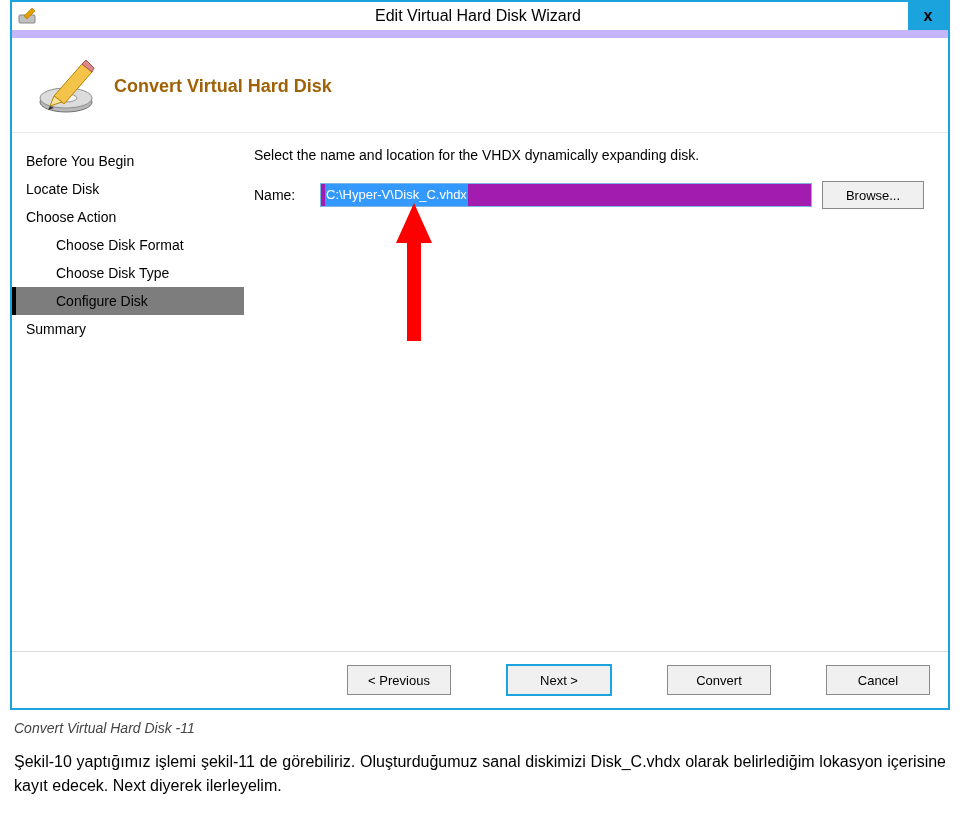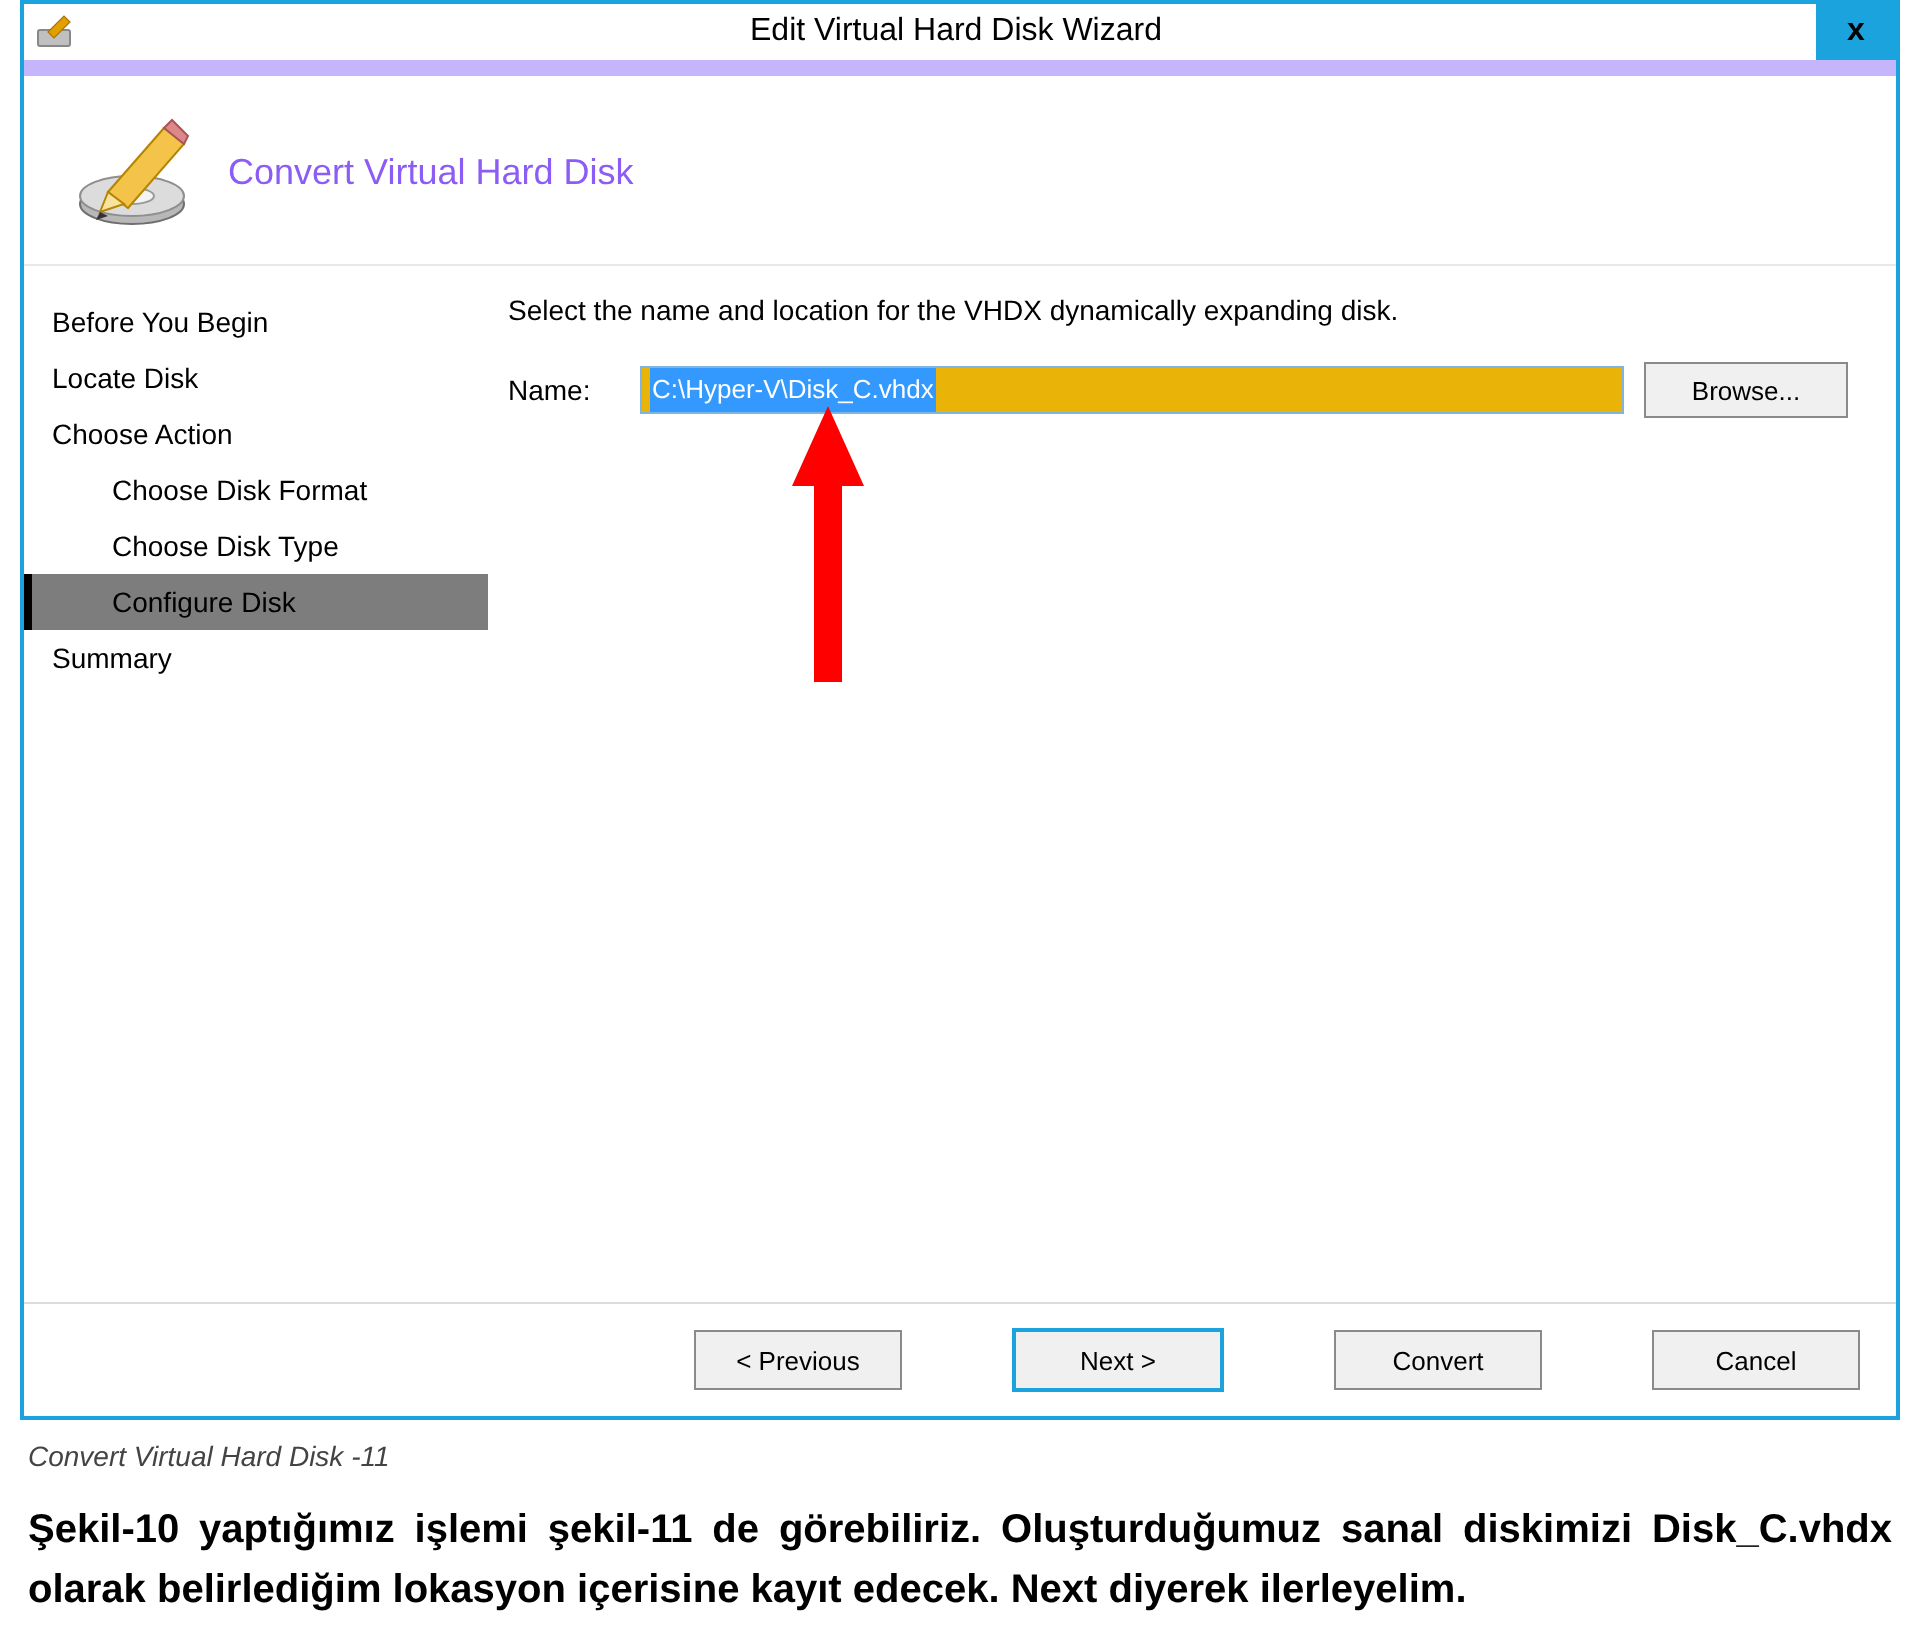--- a/index.html
+++ b/index.html
@@ -69,22 +69,22 @@
     gap: 18px;
     border-bottom: 1px solid #e8e8e8;
   }
   .header-icon {
     width: 60px;
     height: 60px;
     position: relative;
   }
   .header-title {
     font-size: 18px;
-    font-weight: normal;
-    color: #8b5cf6;
+    font-weight: bold;
+    color: #a16207;
   }
 
   .body-area {
     display: flex;
     height: 518px;
     background: #ffffff;
   }
   .side-nav {
     width: 232px;
     padding: 14px 0 0 0;
@@ -126,21 +126,21 @@
     gap: 10px;
   }
   .form-label {
     width: 56px;
     font-size: 14px;
   }
   .path-input {
     flex: 1;
     height: 24px;
     border: 1px solid #7eb4e0;
-    background: #eab308;
+    background: #a21caf;
     font-size: 13px;
     padding: 0 4px;
     color: #fff;
     box-sizing: border-box;
     position: relative;
   }
   .path-input .sel {
     background: #3399ff;
     color: #fff;
     padding: 0 1px;
@@ -202,25 +202,24 @@
     padding: 0 4px;
     box-sizing: border-box;
   }
   .fig-caption {
     font-style: italic;
     font-size: 14px;
     color: #444;
     margin-bottom: 14px;
   }
   .doc-text {
-    font-size: 20px;
+    font-size: 16px;
     line-height: 1.5;
     color: #000;
     text-align: justify;
-    font-weight: bold;
   }
 </style>
 </head>
 <body>
 
 <div class="window">
 
   <div class="titlebar">
     <span class="titlebar-icon">
       <svg width="18" height="18" viewBox="0 0 18 18">

